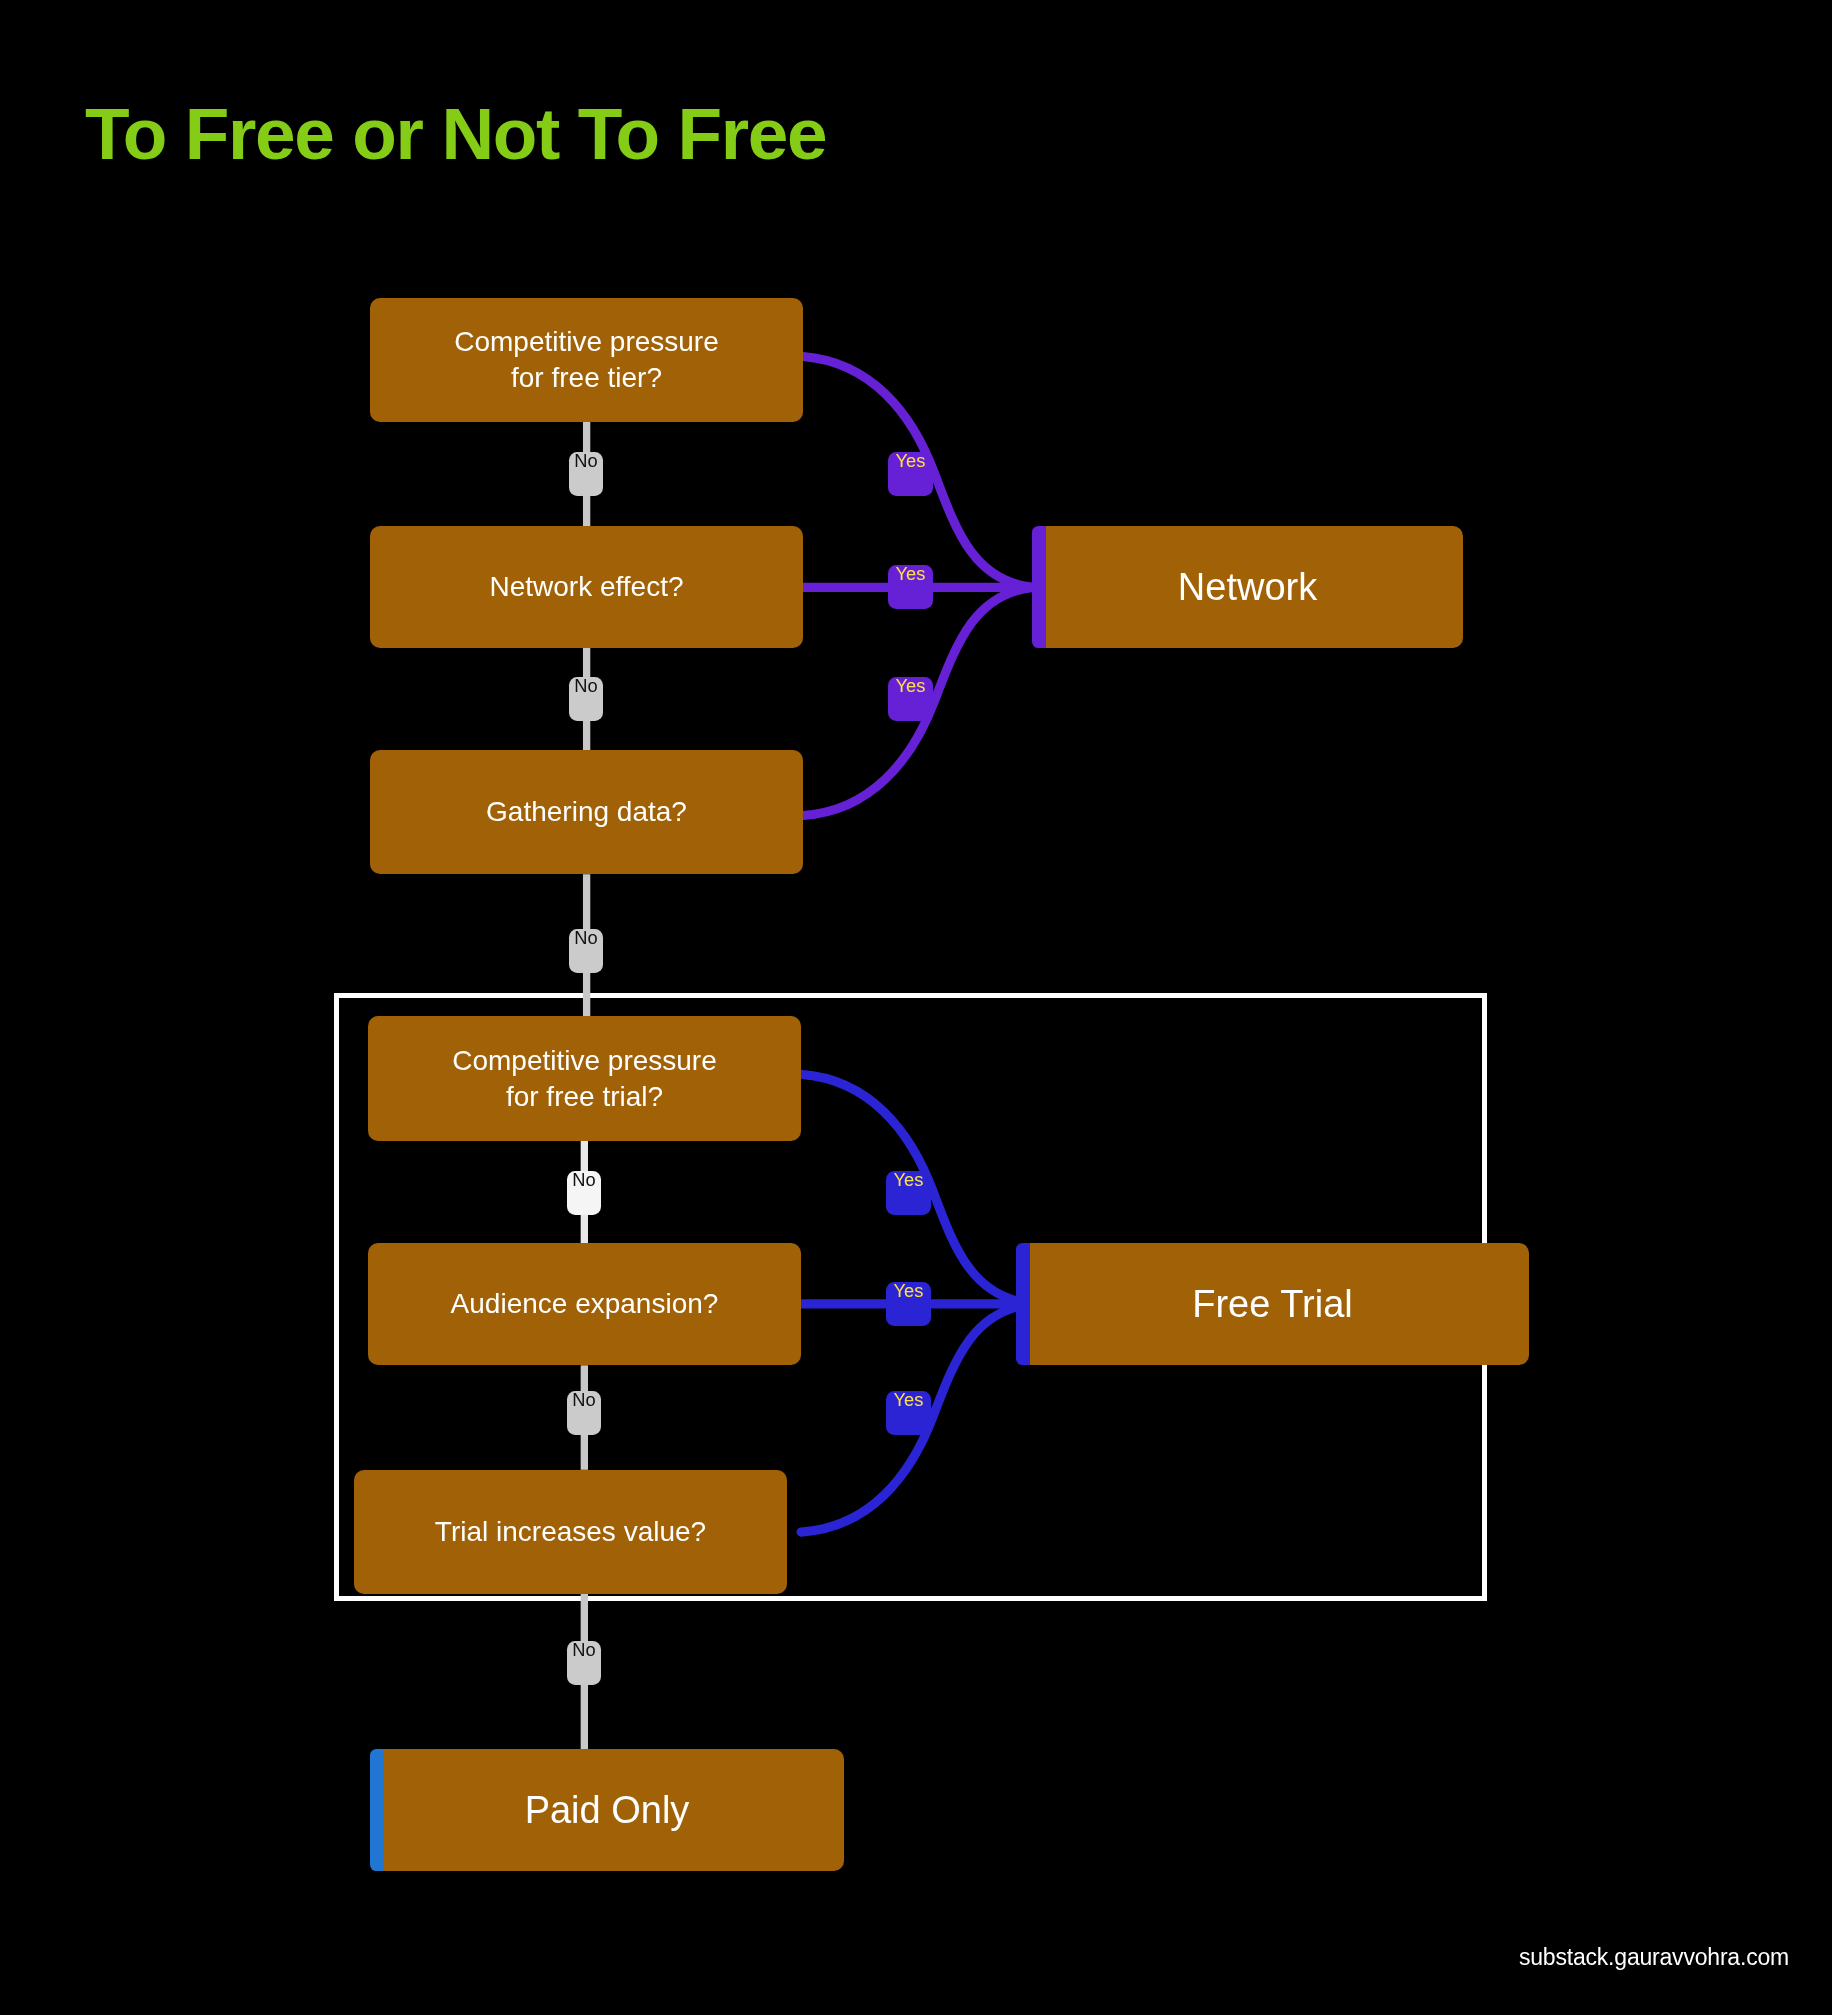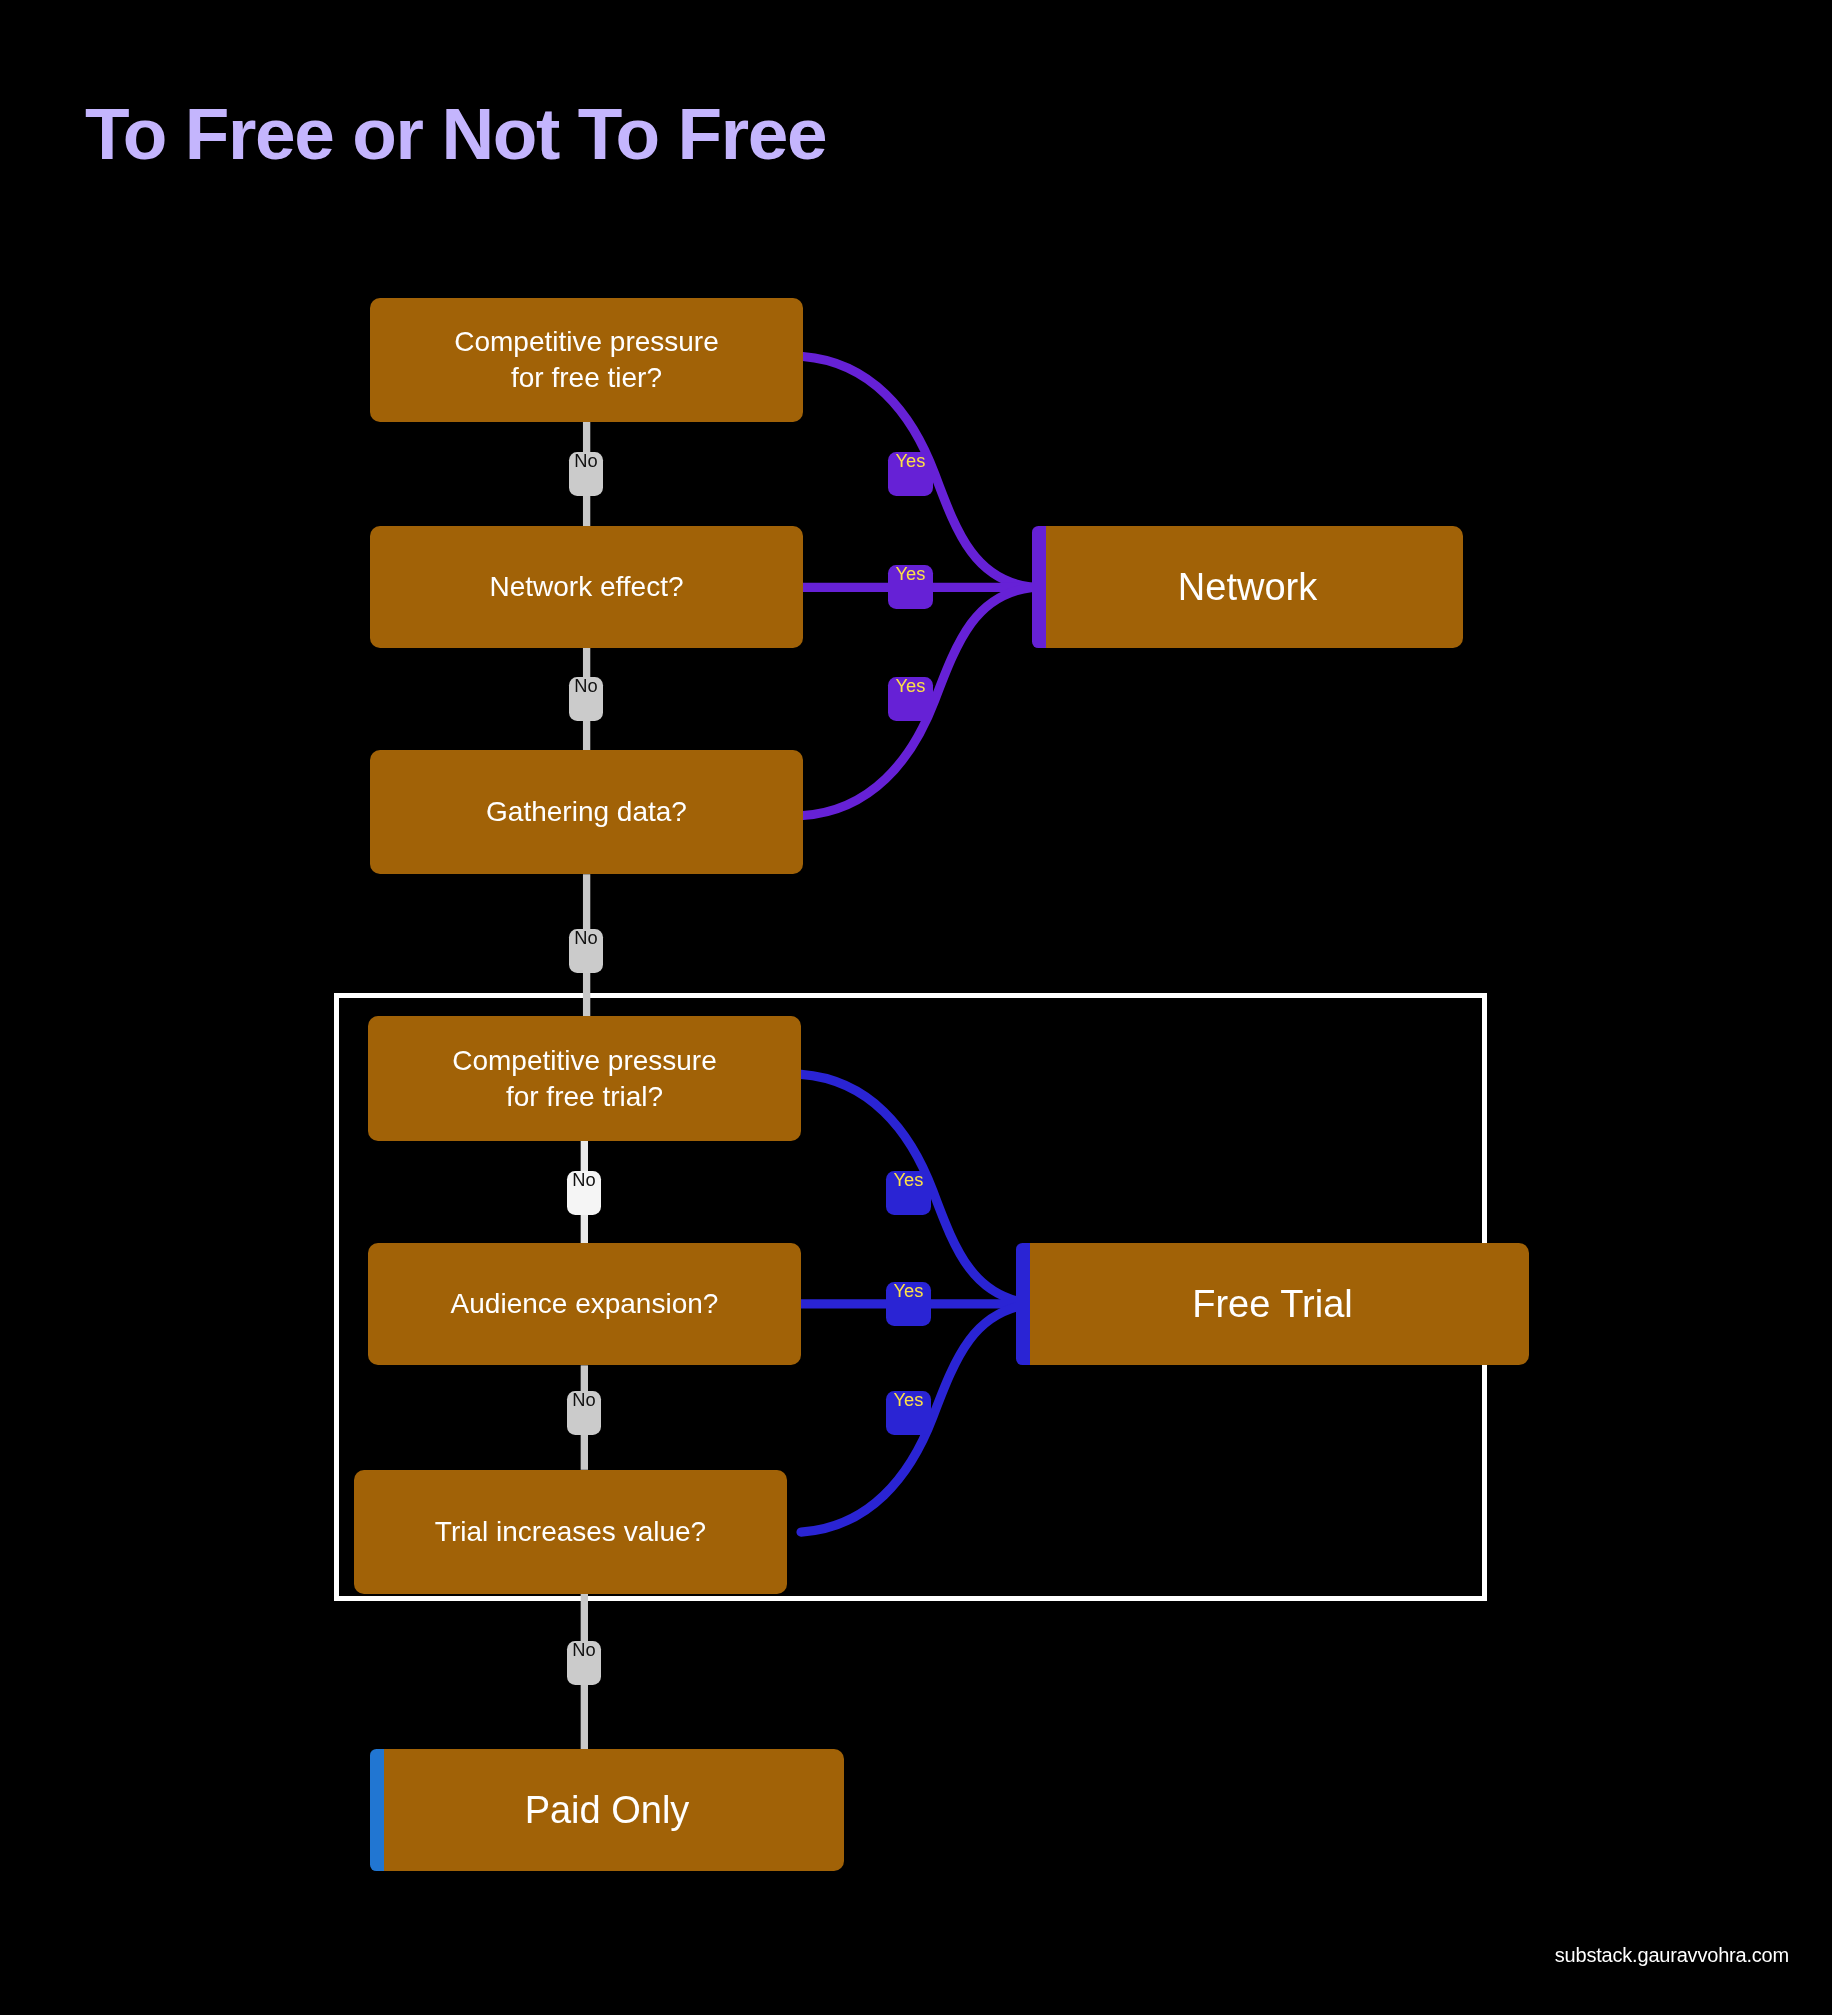--- a/index.html
+++ b/index.html
@@ -25,32 +25,32 @@
   }
 
   
   .page-title {
     position: absolute;
     left: 85px;
     top: 97px;
     font-size: 73px;
     line-height: 1.0;
     font-weight: 700;
-    color: #c4b5fd;
+    color: #84cc16;
     letter-spacing: -1.4px;
     font-family: "Liberation Sans", sans-serif;
     white-space: nowrap;
   }
 
   
   .footer-url {
     position: absolute;
     right: 44px;
     top: 1944px;
-    font-size: 20px;
+    font-size: 23px;
     color: #ffffff;
     font-family: "Liberation Sans", sans-serif;
     white-space: nowrap;
     letter-spacing: -0.2px;
   }
 
   
   .group-outline {
     position: absolute;
     left: 334px;

